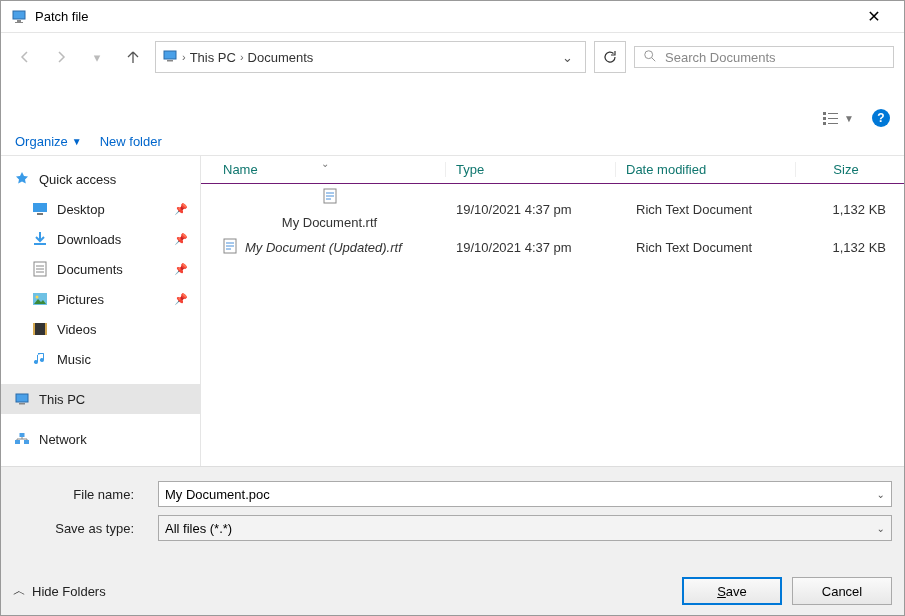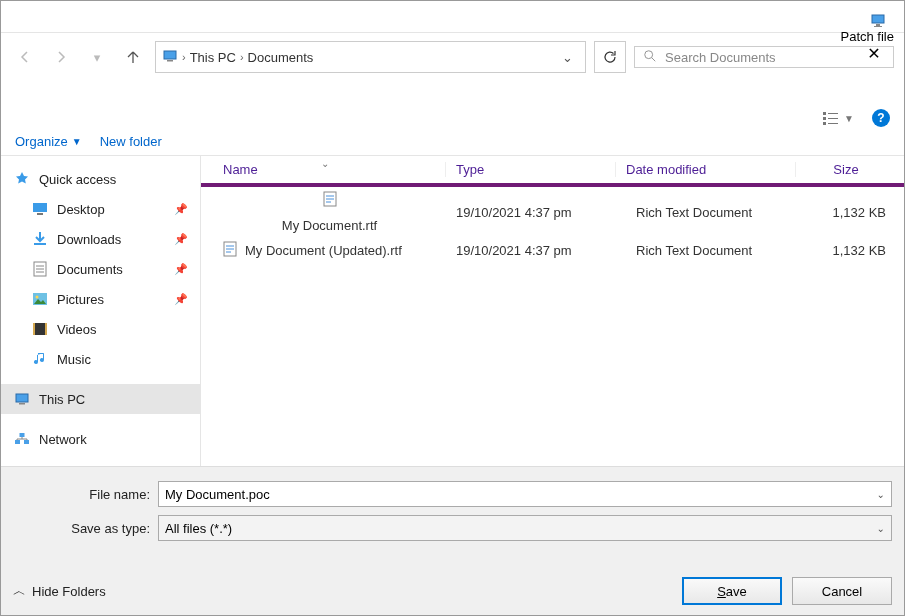--- a/index.html
+++ b/index.html
@@ -1,17 +1,17 @@
 <!DOCTYPE html>
 <html><head>
 <meta charset="utf-8">
 <style>
 * { margin: 0; padding: 0; box-sizing: border-box; font-family: "Segoe UI", Tahoma, sans-serif; font-size: 13px; }
 body { width: 905px; height: 616px; background: #fff; border: 1px solid #999; display: flex; flex-direction: column; overflow: hidden; }
-.titlebar { height: 32px; display: flex; align-items: flex-end; padding: 12px 10px; border-bottom: 1px solid #e5e5e5; flex-direction: column; }
+.titlebar { height: 32px; display: flex; align-items: center; padding: 4px 10px; border-bottom: 1px solid #e5e5e5; }
 .titlebar .icon { width: 16px; height: 16px; margin-right: 8px; display:flex; align-items:center; justify-content:center;}
 .titlebar .title { flex: 1; color: #000; }
 .titlebar .close { width: 40px; text-align: center; cursor: pointer; font-size: 16px; }
 .navrow { display: flex; align-items: center; padding: 8px 10px; gap: 8px; }
 .navbtn { width: 28px; height: 28px; display: flex; align-items: center; justify-content: center; color: #999; cursor: pointer; }
 .breadcrumb { flex: 1; height: 32px; border: 1px solid #ccc; display: flex; align-items: center; padding: 0 6px; gap: 4px; color: #333; }
 .breadcrumb .sep { color: #666; font-size: 11px; }
 .breadcrumb .spacer { flex: 1; }
 .breadcrumb .drop { color: #555; cursor: pointer; padding:0 6px;}
 .refresh { width: 32px; height: 32px; border: 1px solid #ccc; display: flex; align-items: center; justify-content: center; cursor: pointer; color:#333;}
@@ -23,34 +23,34 @@
 .help { width: 18px; height: 18px; border-radius: 50%; background: #0078d7; color: #fff; display: flex; align-items: center; justify-content: center; font-weight: bold; cursor: pointer; font-size:12px;}
 .main { flex: 1; display: flex; min-height:0; }
 .sidebar { width: 200px; border-right: 1px solid #e5e5e5; padding: 8px 0; overflow:auto;}
 .sidebar .item { height: 30px; display: flex; align-items: center; padding: 0 12px; gap: 8px; cursor: pointer; color:#222;}
 .sidebar .item.selected { background: #e5e5e5; }
 .sidebar .item .ico { width: 18px; height:18px; display:flex; align-items:center; justify-content:center;}
 .sidebar .item .pin { margin-left:auto; color:#999; font-size:11px;}
 .sidebar .sub { padding-left: 30px; }
 .sidebar .gap { height: 10px; }
 .filepane { flex: 1; display:flex; flex-direction:column;}
-.cols { display: flex; border-bottom: 4px solid #701a75; color:#4c1d95; padding: 6px 0; }
+.cols { display: flex; border-bottom: 1px solid #701a75; color:#0f766e; padding: 6px 0; }
 .cols .col { padding: 0 10px; cursor:pointer; border-right:1px solid #eee;}
 .cols .col:last-child{border-right:none;}
 .c-name { width: 245px; display:flex; align-items:center; gap:6px;}
 .c-date { width: 180px; }
 .c-type { width: 170px; }
 .c-size { width: 100px; text-align:center;}
 .sort-indicator-row{display:flex;justify-content:center;}
 .rows { flex:1; }
 .row { display: flex; padding: 4px 0; cursor: pointer; color:#333;}
 .row .cell { padding: 0 10px; display:flex; align-items:center; gap:8px;}
 .footer { background: #f0f0f0; border-top: 1px solid #ddd; padding: 14px 12px 10px; }
 .fieldrow { display: flex; align-items: center; margin-bottom: 8px; }
-.fieldrow label { width: 145px; text-align: right; padding-right: 8px; color:#222;}
+.fieldrow label { width: 145px; text-align: right; padding-right: 24px; color:#222;}
 .fieldrow .input { flex: 1; height: 26px; border: 1px solid #aaa; background:#fff; display:flex; align-items:center; padding:0 6px; gap:6px;}
 .fieldrow .input.combo { background:#f3f3f3;}
 .fieldrow .input .val{flex:1;}
 .btnrow { display: flex; align-items: center; padding-top: 28px; }
 .btnrow .hide { display:flex; align-items:center; gap:6px; cursor:pointer; color:#222;}
 .btnrow .spacer { flex:1; }
 .btn { width: 100px; height: 28px; border: 1px solid #aaa; background: linear-gradient(#fafafa,#e8e8e8); display:flex; align-items:center; justify-content:center; cursor:pointer; margin-left:10px;}
 .btn.primary { border: 1px solid #0078d7; box-shadow: inset 0 0 0 1px #0078d7;}
 .pc-icon{width:16px;height:16px;}
 </style>
@@ -256,21 +256,21 @@
             <span>19/10/2021 4:37 pm</span>
           </div>
         <div class="cell c-type">
             <span>Rich Text Document</span>
           </div>
         <div class="cell c-size" style="justify-content:flex-end;">
             <span>1,132 KB</span>
           </div>
       </div>
       <div class="row">
-        <div class="cell c-name" style="padding-left:22px;">
+        <div class="cell c-name" style="padding-left:22px;font-style:italic;">
           <span><svg width="14" height="16" viewBox="0 0 14 16">
                 <rect x="1" y="1" width="12" height="14" fill="#fff" stroke="#888"></rect>
                 <line x1="3" y1="5" x2="11" y2="5" stroke="#4a90d9"></line>
                 <line x1="3" y1="8" x2="11" y2="8" stroke="#4a90d9"></line>
                 <line x1="3" y1="11" x2="8" y2="11" stroke="#4a90d9"></line>
               </svg></span>
           <span>My Document (Updated).rtf</span>
         </div>
         <div class="cell c-date">
             <span>19/10/2021 4:37 pm</span>

